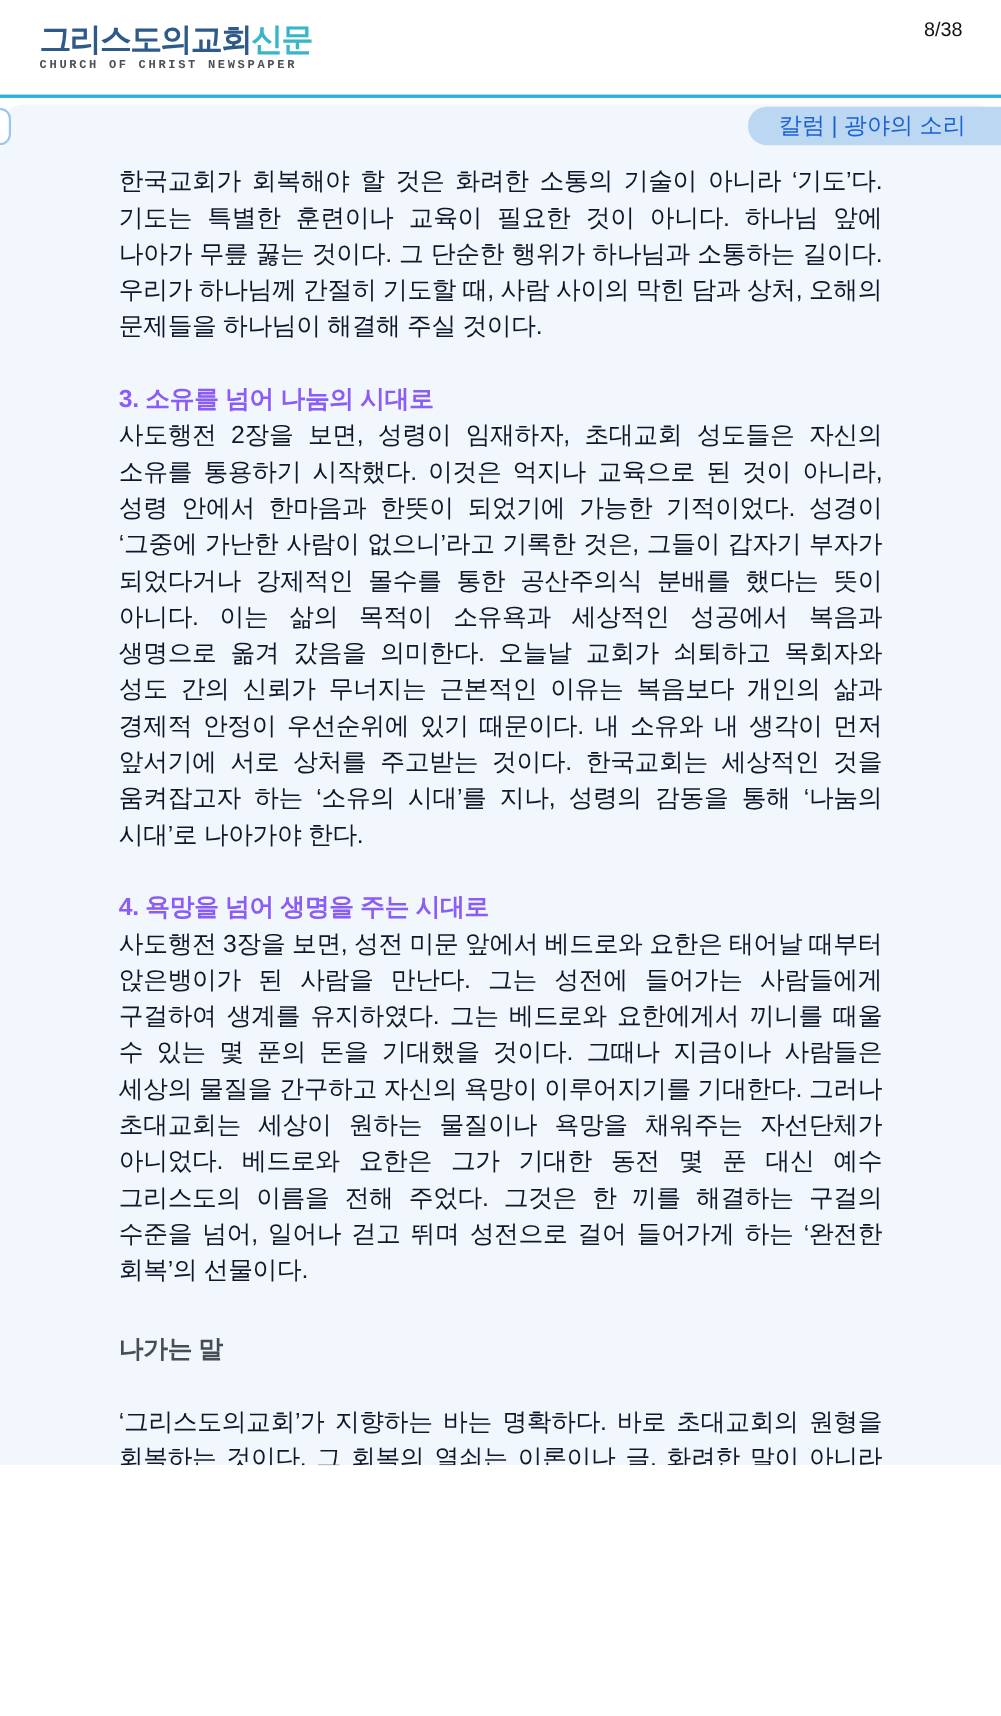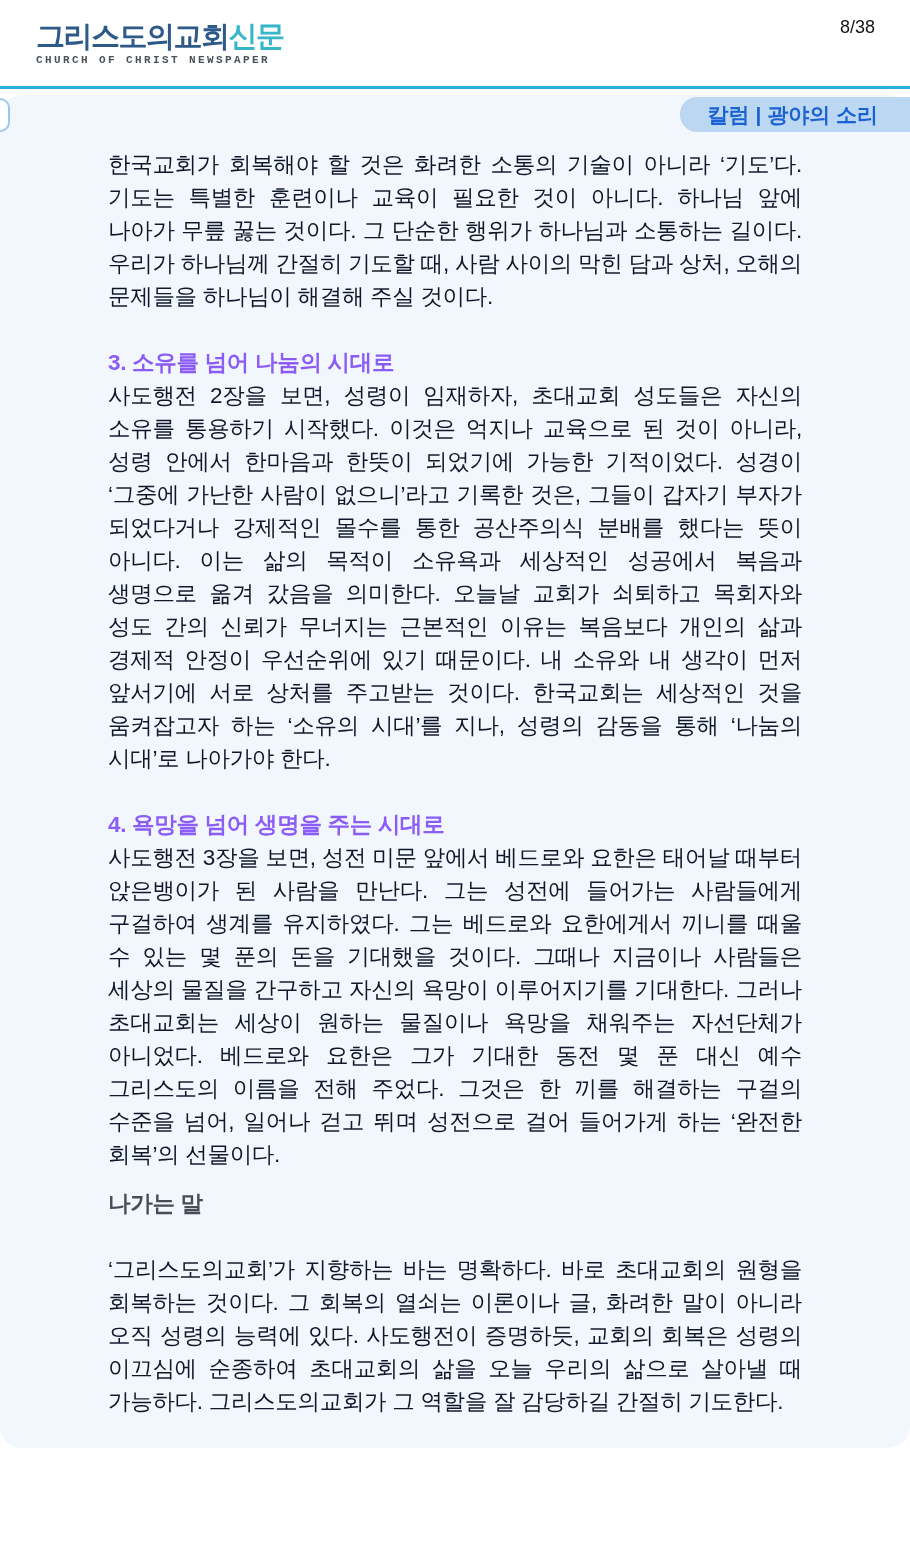--- a/index.html
+++ b/index.html
@@ -1,19 +1,19 @@
 <!DOCTYPE html>
 <html lang="ko"><head>
 <meta charset="utf-8">
 <style>
   * { margin: 0; padding: 0; box-sizing: border-box; }
   html, body { background: #ffffff; }
   .page {
     position: relative;
-    width: 910px; height: 1560px;
+    width: 910px; height: 1332px;
     background: #ffffff;
     overflow: hidden;
     font-family: "Liberation Sans", sans-serif;
   }
 
   
   .logo { position: absolute; left: 36px; top: 21px; }
   .logo-kr {
     font-size: 29px; font-weight: 800; letter-spacing: -1.5px;
     color: #2d5a88; line-height: 30px; white-space: nowrap;
@@ -46,21 +46,21 @@
     background: #ffffff;
     border: 2px solid #9cc6ea; border-left: none;
     border-radius: 0 17px 17px 0;
   }
   .category-badge {
     position: absolute; right: 0; top: 97px;
     height: 35px; line-height: 35px;
     padding: 0 32px 12px 28px;
     background: #bcd7f2;
     border-radius: 17px 0 0 17px;
-    color: #1a61d2; font-size: 21px; font-weight: 700;
+    color: #1a61d2; font-size: 21px; font-weight: 400;
     white-space: nowrap;
   }
 
   
   .article {
     position: absolute; left: 108px; top: 148px;
     width: 694px;
   }
   .article p {
     font-size: 22.5px; line-height: 33px;
@@ -69,21 +69,21 @@
     word-break: keep-all;
     letter-spacing: -0.3px;
   }
   .article p.heading {
     font-weight: 700; color: #8b5cf6;
     margin-top: 33px;
     text-align: left;
   }
   .article p.heading-standalone {
     font-weight: 700; color: #474d54;
-    margin-top: 16px; margin-bottom: 33px;
+    margin-top: 39px; margin-bottom: 33px;
     text-align: left;
   }
 </style>
 </head>
 <body>
 
 <div class="page">
 
   <div class="logo">
     <div class="logo-kr"><span>그리스도의교회</span><span class="accent">신문</span></div>

